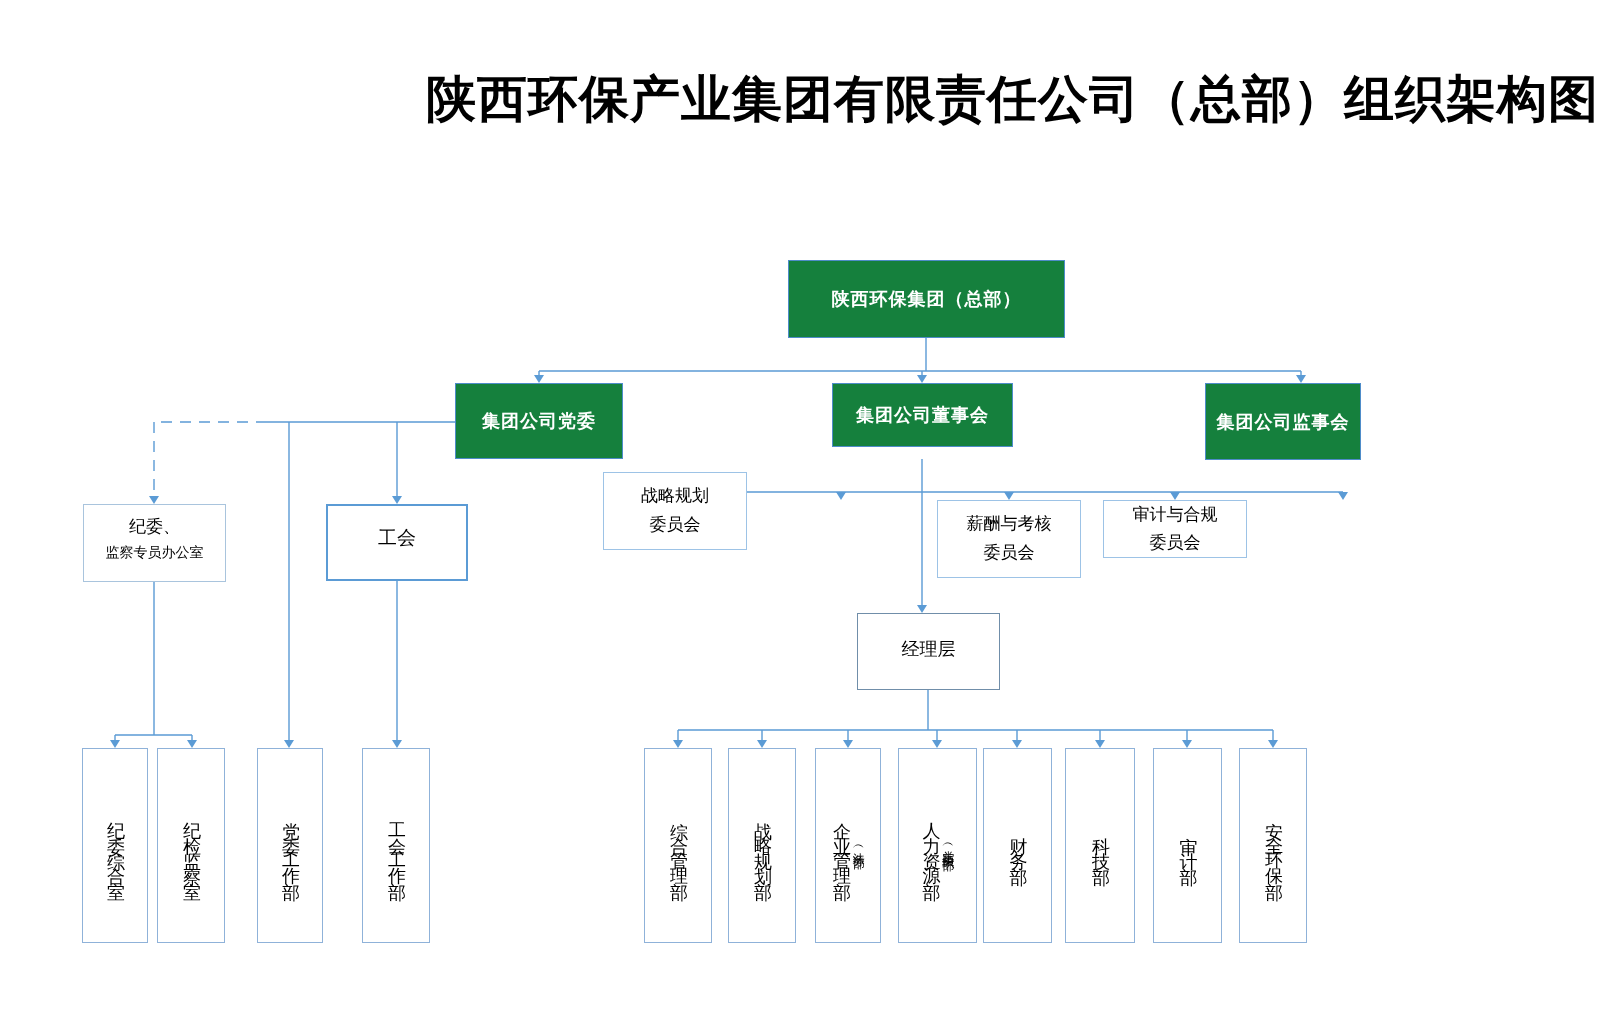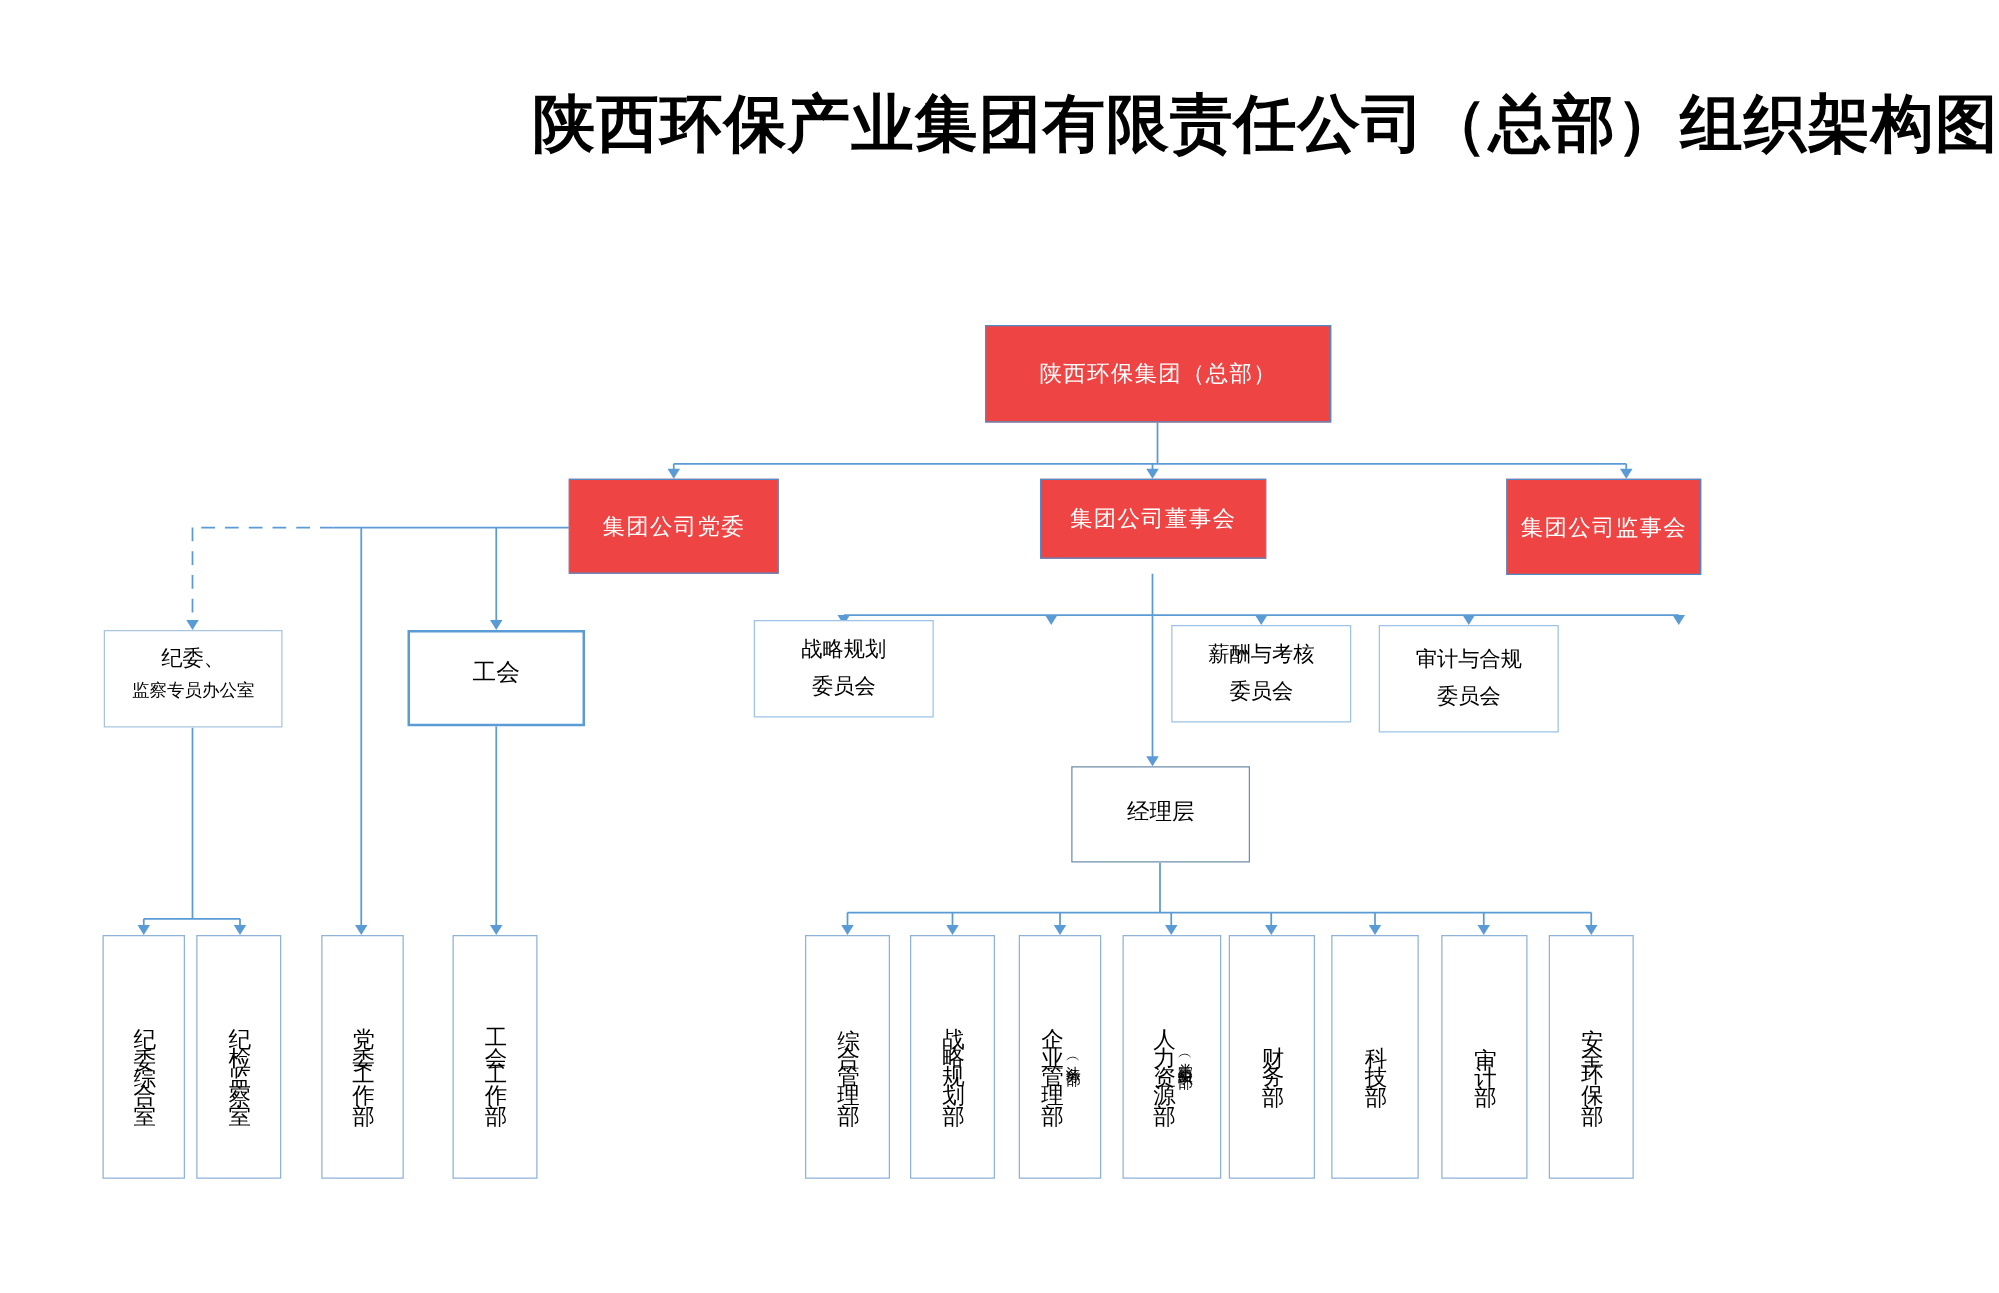--- a/index.html
+++ b/index.html
@@ -12,34 +12,34 @@
     position:absolute; left:0; right:0; top:66px; margin:0;
     text-align:right; font-family:Liberation Serif, serif;
     font-weight:bold; font-size:50px; letter-spacing:1px; color:#000;
   }
   svg.wires { position:absolute; left:0; top:0; z-index:1; }
   .box {
     position:absolute; box-sizing:border-box; z-index:2;
     display:flex; align-items:center; justify-content:center; text-align:center;
     background:#ffffff;
   }
-  .blue  { background:#ef4444; color:#ffffff; font-weight:normal; font-size:18px; letter-spacing:1px; border:1px solid #4E8CC9; }
+  .blue  { background:#15803d; color:#ffffff; font-weight:bold; font-size:18px; letter-spacing:1px; border:1px solid #4E8CC9; }
   .lite  { border:1px solid #9DC3E6; font-size:17px; }
   .tallb { border:1px solid #8FB2D9; top:748px; height:195px; }
   .committee { flex-direction:column; line-height:1.7; font-size:17px; }
   .committee div { min-height:0; }
   
   .n-root       { left:788px;  top:260px; width:277px; height:78px; }
   .n-dangwei    { left:455px;  top:383px; width:168px; height:76px; }
   .n-dongshihui { left:832px;  top:383px; width:181px; height:64px; }
   .n-jianshihui { left:1205px; top:383px; width:156px; height:77px; }
-  .n-c1 { left:603px;  top:496px; width:144px; height:78px; }
+  .n-c1 { left:603px;  top:472px; width:144px; height:78px; }
   .n-c2 { left:769px;  top:500px; width:144px; height:78px; }
   .n-c3 { left:937px;  top:500px; width:144px; height:78px; }
-  .n-c4 { left:1103px; top:500px; width:144px; height:86px; }
+  .n-c4 { left:1103px; top:500px; width:144px; height:58px; }
   .n-c5 { left:1271px; top:500px; width:146px; height:78px; }
   .n-jiwei {
     left:83px; top:504px; width:143px; height:78px;
     border:1px solid #A9C4DD; flex-direction:column; justify-content:space-between;
     padding:10px 2px 19px; box-sizing:border-box;
   }
   .jiwei-l1 { font-size:17px; }
   .jiwei-l2 { font-size:14px; }
   .n-gonghui { left:326px; top:504px; width:142px; height:77px; border:2px solid #5B9BD5; font-size:19px; padding-bottom:10px; }
   .n-manager { left:857px; top:613px; width:143px; height:77px; border:1px solid #708EA9; font-size:18px; padding-bottom:6px; }

